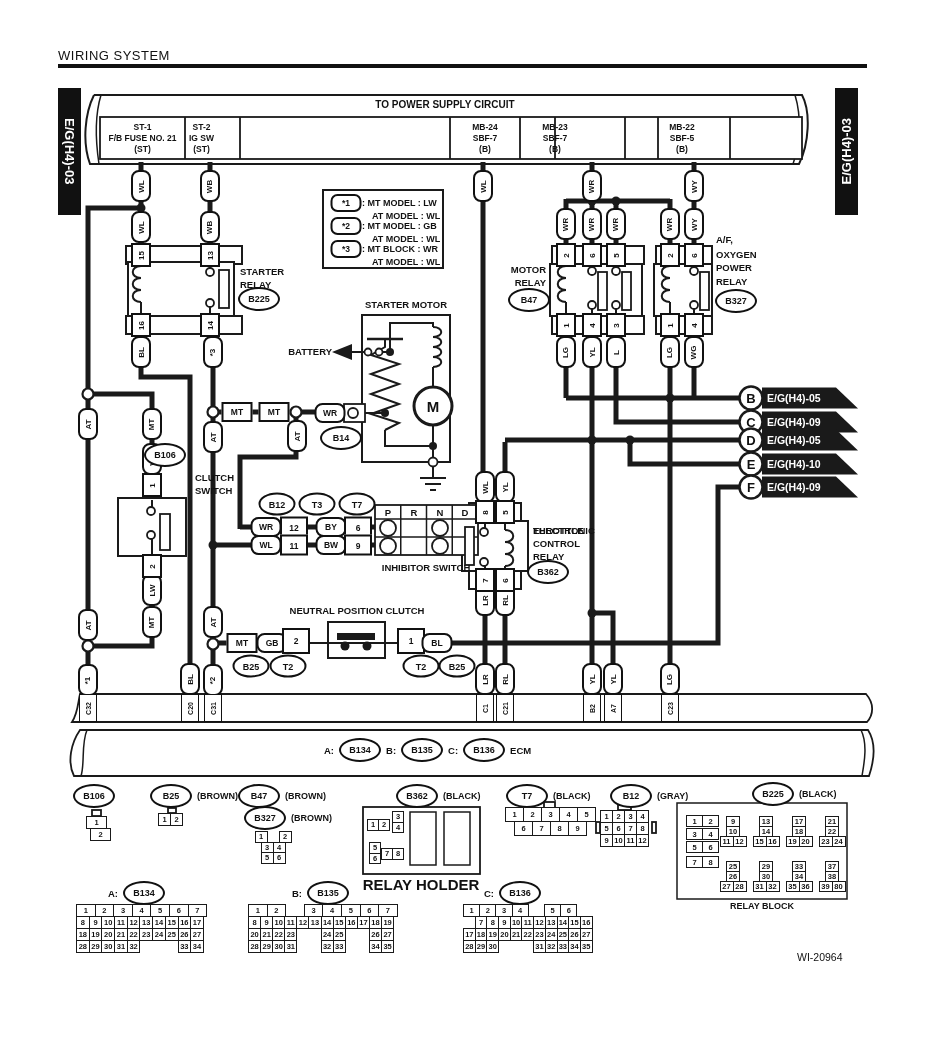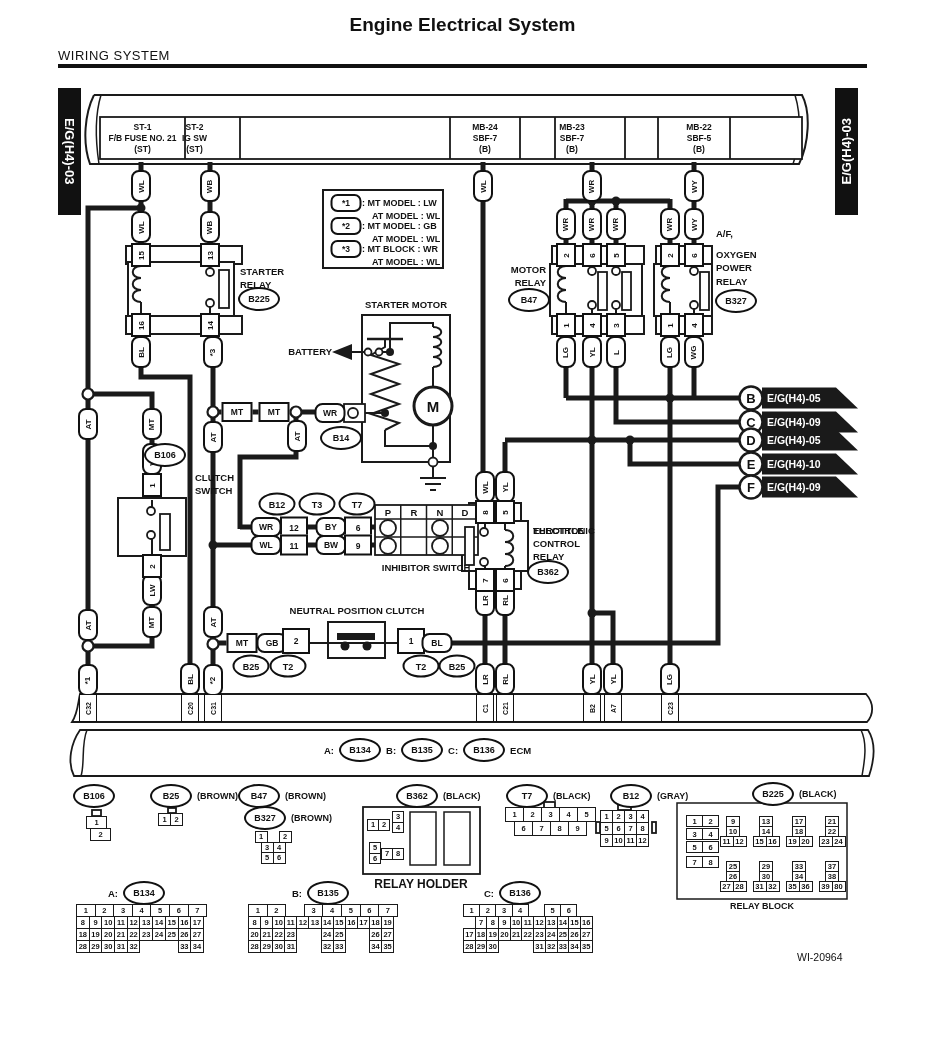--- a/index.html
+++ b/index.html
@@ -223,51 +223,51 @@
       <rect x="444" y="812" width="26" height="53" stroke-width="1.5"></rect>
       <rect x="544" y="802" width="11" height="6"></rect>
       <rect x="618" y="804" width="13" height="6"></rect>
           <rect x="596" y="822" width="4" height="11"></rect>
           <rect x="652" y="822" width="4" height="11"></rect>
       <rect x="677" y="803" width="170" height="96" stroke-width="1.5"></rect>
     </g>
   </g>
 </svg>
 
-<div class="title">Engine Electrical System</div>
 <div class="section">WIRING SYSTEM</div>
 <div class="rule"></div>
 <div class="tab l">
       <span>E/G(H4)-03</span>
     </div>
 <div class="tab r">
       <span>E/G(H4)-03</span>
     </div>
 
+<div class="bustitle">TO POWER SUPPLY CIRCUIT</div>
 <div class="buscell" style="left:100px;width:85px">
   <span>ST-1</span>
       <span>F/B FUSE NO. 21</span>
       <span>(ST)</span>
     </div>
-<div class="buscell" style="left:178px;width:33px">
+<div class="buscell" style="left:185px;width:33px">
   <span>ST-2</span>
       <span>IG SW</span>
       <span>(ST)</span>
     </div>
 <div class="buscell" style="left:450px;width:70px">
   <span>MB-24</span>
       <span>SBF-7</span>
       <span>(B)</span>
     </div>
-<div class="buscell" style="left:548px;width:48px">
+<div class="buscell" style="left:531px;width:48px">
   <span>MB-23</span>
       <span>SBF-7</span>
       <span>(B)</span>
     </div>
-<div class="buscell" style="left:675px;width:48px">
+<div class="buscell" style="left:658px;width:48px">
   <span>MB-22</span>
       <span>SBF-5</span>
       <span>(B)</span>
     </div>
 
 <div class="ncap" style="left:346px;top:203px">
       <span>*1</span>
     </div>
 <div class="tl" style="left:362px;top:203px;font-size:9px">: MT MODEL : LW</div>
 <div class="tl" style="left:372px;top:216px;font-size:9px">AT MODEL : WL</div>
@@ -508,21 +508,21 @@
 <div class="tl" style="left:240px;top:271px">STARTER</div>
 <div class="tl" style="left:240px;top:284px">RELAY</div>
 <div class="oval" style="left:259px;top:299px">B225</div>
 <div class="tc" style="left:406px;top:304px">STARTER MOTOR</div>
 <div class="tr" style="left:332px;top:351px">BATTERY</div>
 <div class="tc" style="left:433px;top:406px;font-size:15px">M</div>
 <div class="oval" style="left:341px;top:438px">B14</div>
 <div class="tr" style="left:546px;top:269px">MOTOR</div>
 <div class="tr" style="left:546px;top:282px">RELAY</div>
 <div class="oval" style="left:529px;top:300px">B47</div>
-<div class="tl" style="left:716px;top:233px">A/F,</div>
+<div class="tl" style="left:716px;top:239px">A/F,</div>
 <div class="tl" style="left:716px;top:254px">OXYGEN</div>
 <div class="tl" style="left:716px;top:267px">POWER</div>
 <div class="tl" style="left:716px;top:281px">RELAY</div>
 <div class="oval" style="left:736px;top:301px">B327</div>
 <div class="tl" style="left:533px;top:530px">ELECTRONIC</div>
 <div class="tl" style="left:533px;top:530px">THROTTLE</div>
 <div class="tl" style="left:533px;top:543px">CONTROL</div>
 <div class="tl" style="left:533px;top:556px">RELAY</div>
 <div class="oval" style="left:548px;top:572px">B362</div>
 <div class="oval" style="left:165px;top:455px">B106</div>
@@ -632,21 +632,21 @@
       <div class="row">
         <span class="cell">6</span>
       </div>
     </div>
 <div class="grid gsm" style="left:381px;top:848px">
       <div class="row">
         <span class="cell">7</span>
         <span class="cell">8</span>
       </div>
     </div>
-<div class="tc" style="left:421px;top:884px;font-size:12px">RELAY HOLDER</div>
+<div class="tc" style="left:421px;top:884px;font-size:15px">RELAY HOLDER</div>
 <div class="connhead" style="left:506px;top:784px">
   <span class="oval-i">T7</span>
   <span>(BLACK)</span>
     </div>
 <div class="grid gt7" style="left:502px;top:807px">
       <div class="row">
         <span class="cell">1</span>
         <span class="cell">2</span>
         <span class="cell">3</span>
         <span class="cell">4</span>

